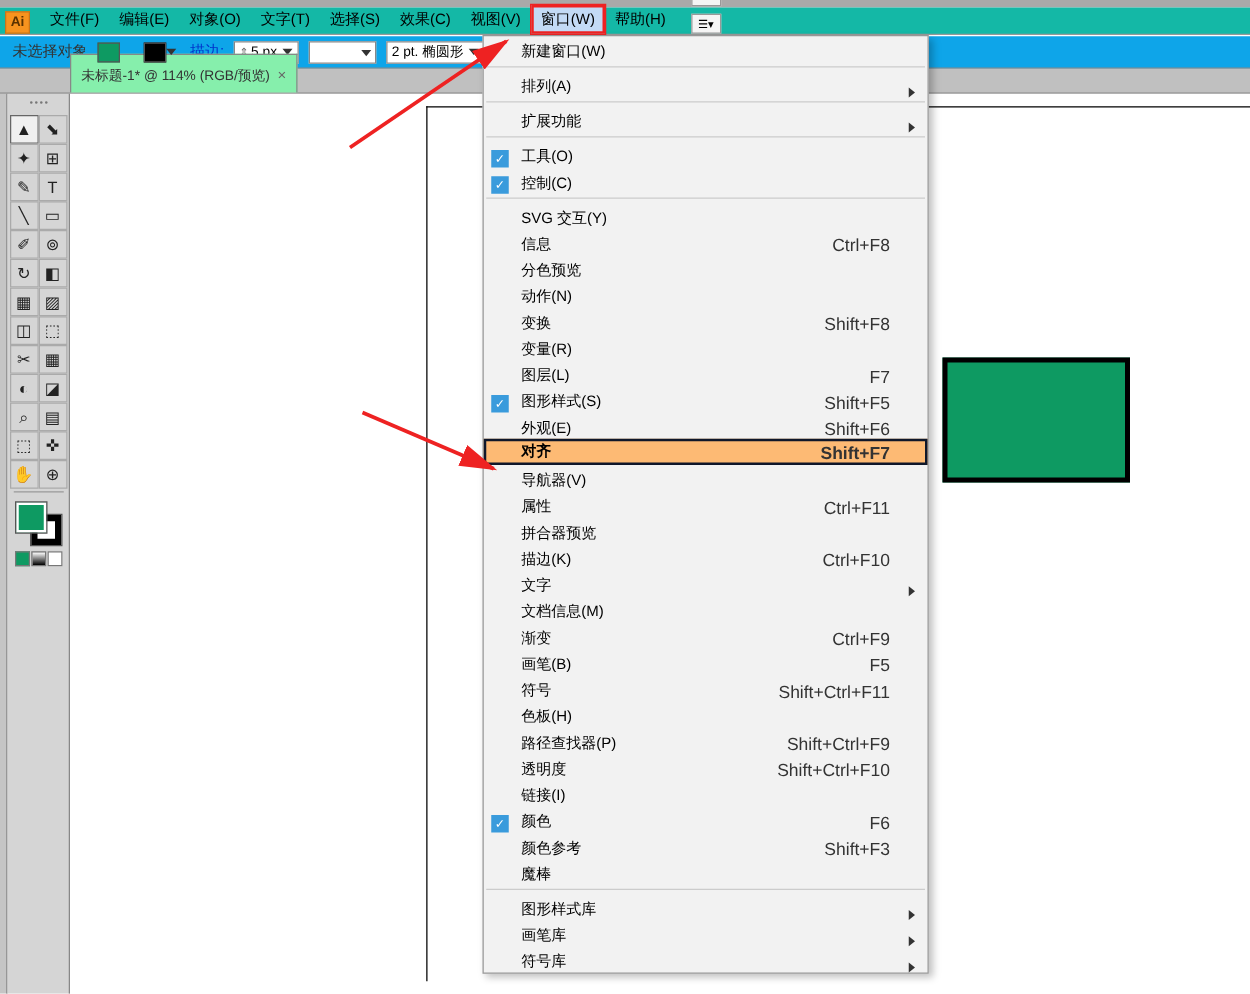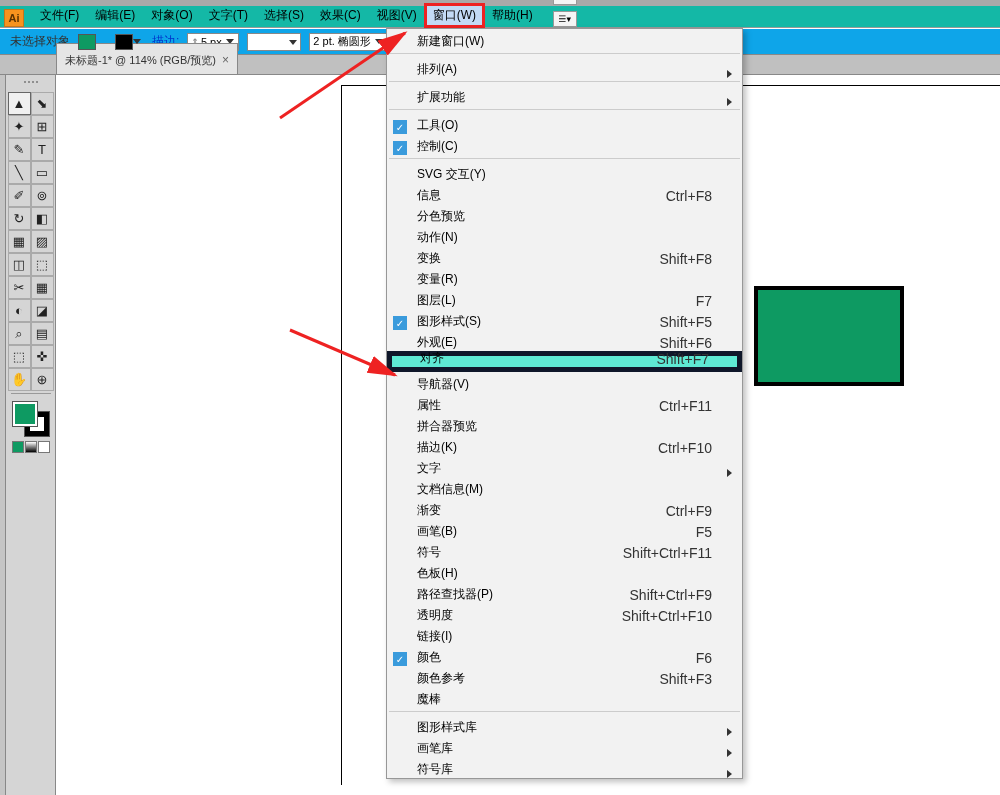--- a/index.html
+++ b/index.html
@@ -102,21 +102,21 @@
     }
     .tab-bar {
       height: 20px;
       background: #c0c0c0;
       border-bottom: 1px solid #888;
       display: flex;
       align-items: flex-end;
       padding-left: 56px;
     }
     .doc-tab {
-      background: #e5e5e5;
+      background: #86efac;
       border: 1px solid #888;
       border-bottom: none;
       height: 31px;
       padding: 2px 8px 0 8px;
       font-size: 11px;
       color: #333;
       display: flex;
       align-items: center;
       gap: 6px;
     }
@@ -229,24 +229,25 @@
       background: #3a9bdc;
       color: #fff;
       font-size: 10px;
       display: inline-flex;
       align-items: center; justify-content: center;
     }
     .dm-sep {
       height: 1px; background: #ccc; margin: 3px 2px;
     }
     .dm-item.highlighted {
-      background: #5eead4;
-      border: 5px solid #0f172a;
+      background: #fdba74;
+      border: 2px solid #0f172a;
       height: 21px;
       padding: 0 28px;
+      font-weight: bold;
     }
     svg.arrow-annot {
       position: absolute;
       z-index: 200;
       pointer-events: none;
     }
   </style>
 </head>
 <body>
 

